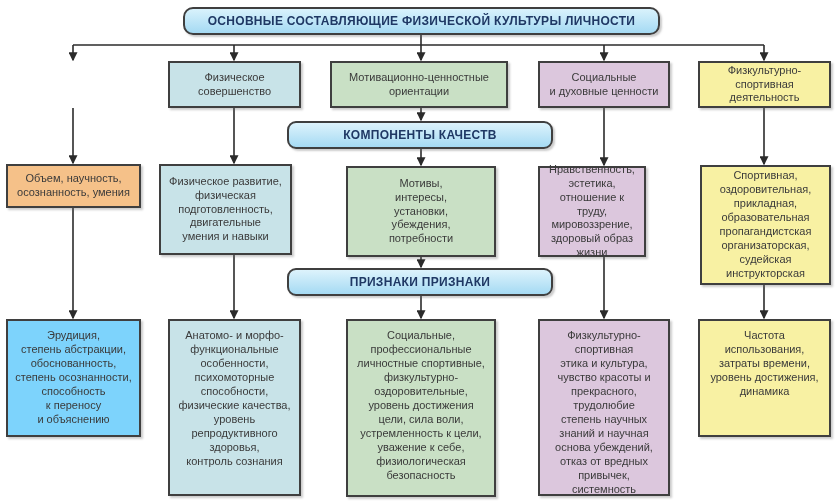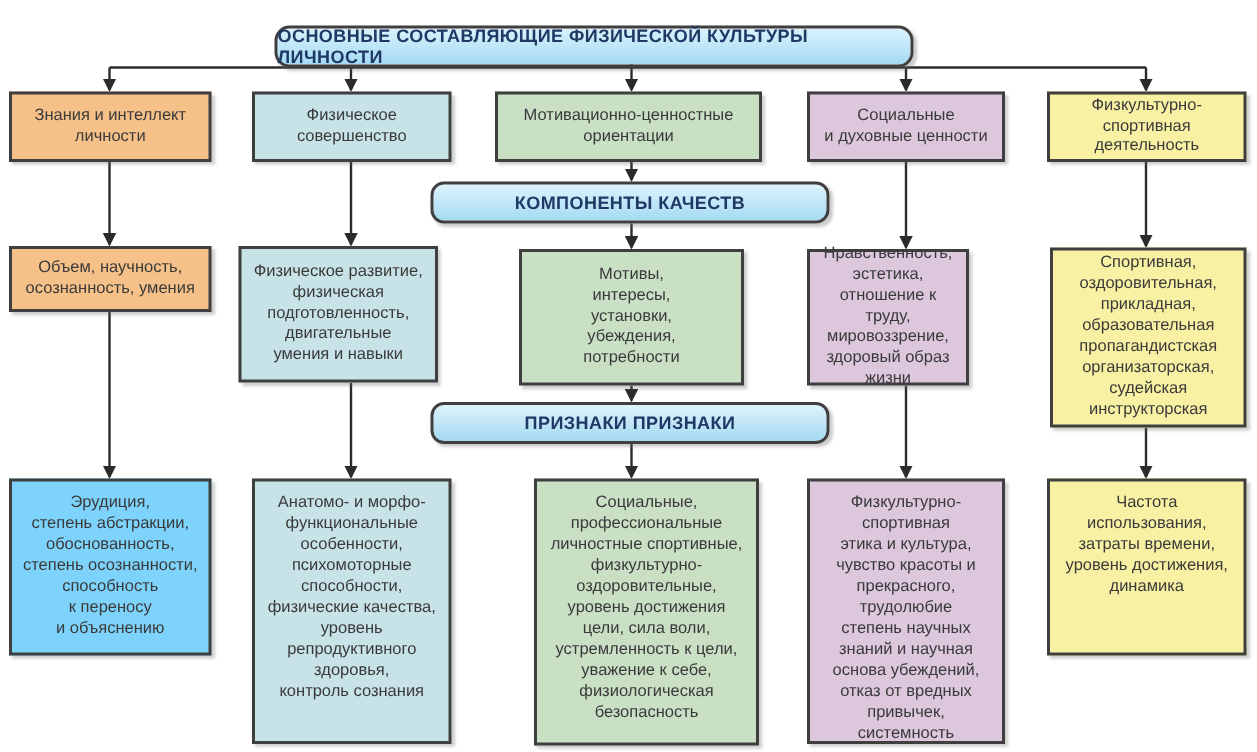--- a/index.html
+++ b/index.html
@@ -2,27 +2,26 @@
 <html><head>
 <meta charset="utf-8">
 <style>
   html,body{margin:0;padding:0;background:#ffffff;}
   .canvas{
     position:relative;width:838px;height:501px;background:#ffffff;overflow:hidden;
     font-family:"Liberation Sans", sans-serif;
   }
   .wires{position:absolute;left:0;top:0;z-index:1;}
   .hdr{
-    position:absolute;left:183px;top:7px;width:426px;height:28px;z-index:2;
+    position:absolute;left:183px;top:7px;width:477px;height:28px;z-index:2;
     box-sizing:border-box;border:2px solid #3f3f3f;border-radius:10px;
     background:linear-gradient(180deg,#d9f2fc 0%,#a5daf3 100%);
     display:flex;align-items:center;justify-content:center;
     font-size:12px;font-weight:bold;letter-spacing:.3px;color:#1f3864;
     box-shadow:2px 2px 2px rgba(110,110,110,.35);
-    margin-top:10px;
   }
   .band{
     position:absolute;left:287px;width:266px;height:28px;z-index:2;
     box-sizing:border-box;border:2px solid #3f3f3f;border-radius:9px;
     background:linear-gradient(180deg,#ddf3fc 0%,#a5daf3 100%);
     display:flex;align-items:center;justify-content:center;
     font-size:12px;font-weight:bold;letter-spacing:.3px;color:#1f3864;
     box-shadow:2px 2px 2px rgba(110,110,110,.35);
   }
   .box{
@@ -73,22 +72,20 @@
       <line x1="604" y1="257" x2="604" y2="318" marker-end="url(#ah)"></line>
       <line x1="764" y1="285" x2="764" y2="318" marker-end="url(#ah)"></line>
     </g>
   </svg>
 
   <div class="hdr">ОСНОВНЫЕ СОСТАВЛЯЮЩИЕ ФИЗИЧЕСКОЙ КУЛЬТУРЫ ЛИЧНОСТИ</div>
 
   <div class="band" style="top:121px">КОМПОНЕНТЫ КАЧЕСТВ</div>
   <div class="band" style="top:268px">ПРИЗНАКИ ПРИЗНАКИ</div>
 
-  <div class="box vc" style="left: 6px; top: 61px; width: 135px; height: 47px; background-color: rgb(245, 193, 137);">Знания и интеллект
-личности</div>
   <div class="box vc" style="left: 168px; top: 61px; width: 133px; height: 47px; background-color: rgb(200, 227, 232);">Физическое
 совершенство</div>
   <div class="box vc" style="left: 330px; top: 61px; width: 178px; height: 47px; background-color: rgb(201, 224, 197);">Мотивационно-ценностные
 ориентации</div>
   <div class="box vc" style="left: 538px; top: 61px; width: 132px; height: 47px; background-color: rgb(220, 199, 221);">Социальные
 и духовные ценности</div>
   <div class="box vc" style="left: 698px; top: 61px; width: 133px; height: 47px; background-color: rgb(248, 241, 163);">Физкультурно-
 спортивная
 деятельность</div>
 
@@ -128,21 +125,21 @@
   <div class="box tp" style="left: 168px; top: 319px; width: 133px; height: 177px; background-color: rgb(200, 227, 232);">Анатомо- и морфо-
 функциональные
 особенности,
 психомоторные
 способности,
 физические качества,
 уровень
 репродуктивного
 здоровья,
 контроль сознания</div>
-  <div class="box tp" style="left: 356px; top: 319px; width: 150px; height: 178px; background-color: rgb(201, 224, 197);">Социальные,
+  <div class="box tp" style="left: 346px; top: 319px; width: 150px; height: 178px; background-color: rgb(201, 224, 197);">Социальные,
 профессиональные
 личностные спортивные,
 физкультурно-
 оздоровительные,
 уровень достижения
 цели, сила воли,
 устремленность к цели,
 уважение к себе,
 физиологическая
 безопасность</div>

